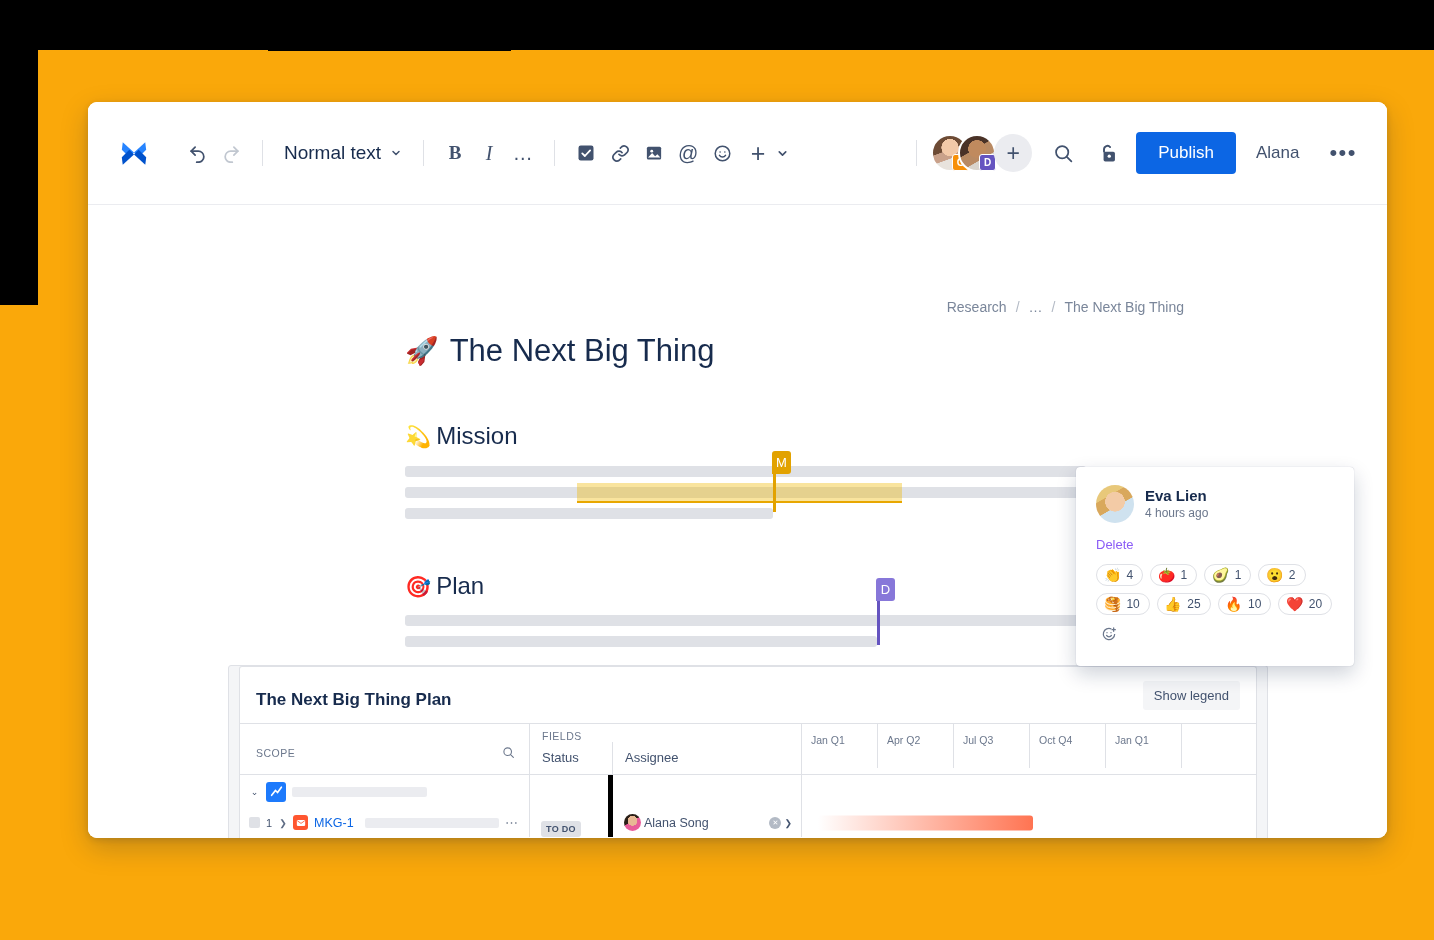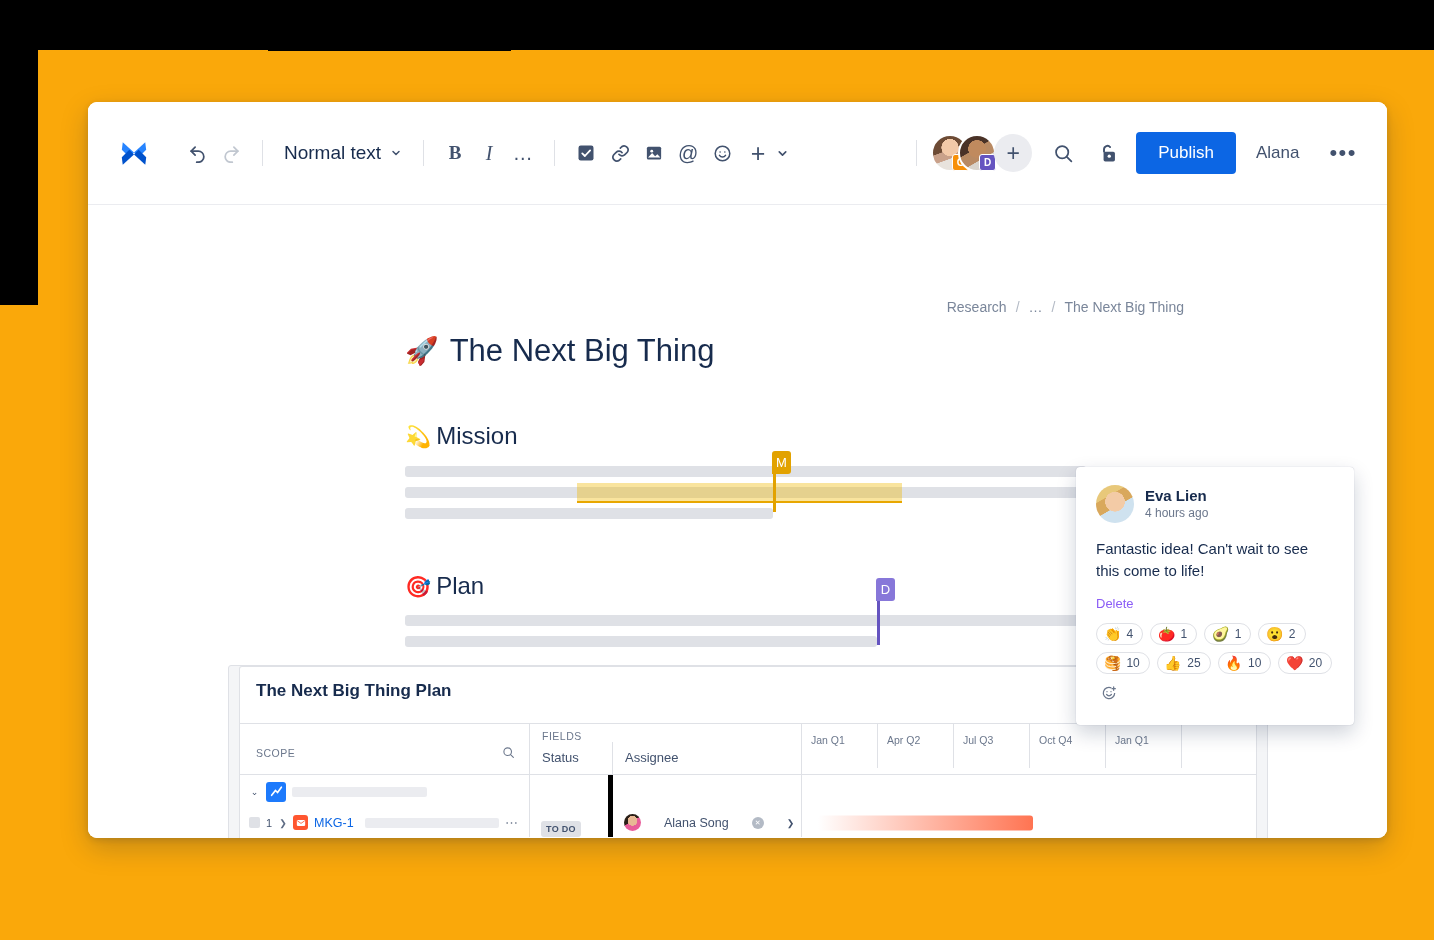--- a/index.html
+++ b/index.html
@@ -214,21 +214,21 @@
     padding: 8px 12px 7px 12px;
     font-size: 13px; color: #0C66E4; cursor: pointer;
   }
   .rm-card {
     margin: 0 10px; background: #fff;
     border: 1px solid #DFE1E6; border-bottom: none;
     border-radius: 3px 3px 0 0; height: 100%;
     overflow: hidden;
   }
   .rm-title-row {
-    display: flex; align-items: flex-start; justify-content: space-between;
+    display: flex; align-items: flex-end; justify-content: space-between;
     padding: 14px 16px 13px 16px;
     gap: 44px;
   }
   .rm-title { font-size: 17px; font-weight: 700; color: #172B4D; }
   .legend-btn {
     background: #F4F5F7; border: none; border-radius: 3px;
     color: #42526E; font-size: 13px; padding: 7px 11px; cursor: pointer;
     font-family: "Liberation Sans", sans-serif;
   }
 
@@ -273,21 +273,21 @@
   .prj-ic { width: 20px; height: 20px; border-radius: 3px; background: #1D7AFC;
             display:flex; align-items:center; justify-content:center; flex:0 0 auto; font-size:11px; }
   .key { font-size: 12.5px; color: #0C66E4; cursor: pointer; white-space: nowrap; }
   .summary-ph { height: 10px; background: #EBECF0; border-radius: 2px; }
   .row-dots { font-size: 13px; color: #6B778C; letter-spacing: 1px; line-height: 6px; margin-left: auto; margin-right: 10px; }
 
   .fl-cell { width: 272px; flex: 0 0 auto; display: flex; height: 100%; border-right:1px solid #DFE1E6; }
   .st-wrap { width: 83px; flex:0 0 auto; display:flex; align-items:flex-end; padding-left: 11px; border-right:5px solid #000000; }
   .badge { font-size: 9px; font-weight: 700; letter-spacing: 0.3px; padding: 3px 5px; border-radius: 3px; white-space: nowrap; }
   .badge.todo { background:#DFE1E6; color:#42526E; }
-  .as-wrap { flex:1 1 auto; display:flex; align-items:center; gap: 23px; padding-left: 11px; padding-right: 9px; }
+  .as-wrap { flex:1 1 auto; display:flex; align-items:center; gap: 3px; padding-left: 11px; padding-right: 9px; }
   .as-av { width: 17px; height: 17px; border-radius:50%; background-size:cover; background-position:center; flex:0 0 auto; }
   .as-name { font-size: 12.5px; color:#42526E; white-space:nowrap; }
   .as-x { width: 12px; height: 12px; border-radius:50%; background:#B3BAC5; color:#fff; font-size:7px;
           display:flex; align-items:center; justify-content:center; margin-left:auto; cursor:pointer; flex:0 0 auto;}
   .as-ch { font-size: 9px; color: #42526E; cursor:pointer; flex:0 0 auto; }
 
   .tl-cell { flex:1 1 auto; height: 100%; position: relative; }
   .bar { position:absolute; top:50%; transform:translateY(-50%); height:15px; border-radius:3px; display:flex; align-items:center; }
 </style>
 </head>
@@ -553,21 +553,20 @@
     </div>
 
     <div class="comment-popup">
       <div class="cmt-head">
         <div class="cmt-av" style="background-image:radial-gradient(circle at 50% 44%, #f3cba6 0 34%, transparent 35%),linear-gradient(150deg,#e8c87a 0 30%,#d9a85c 31% 55%,#cfe2ef 56% 100%);"></div>
         <div>
           <div class="cmt-name">Eva Lien</div>
           <div class="cmt-time">4 hours ago</div>
         </div>
       </div>
-      <div class="cmt-text">Fantastic idea! Can't wait to see this come to life!</div>
       <div class="cmt-delete">Delete</div>
       <div class="reactions">
         <div class="react">
           <span class="g">👏</span>
           <span>4</span>
         </div>
         <div class="react">
           <span class="g">🍅</span>
           <span>1</span>
         </div>

